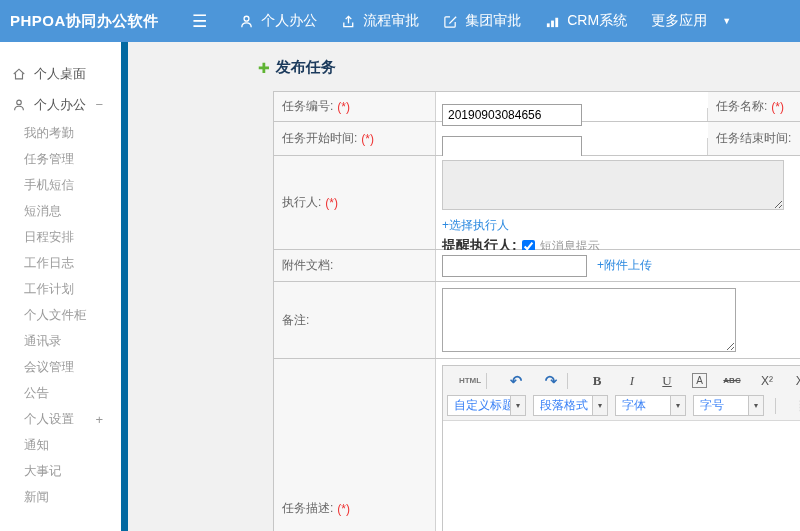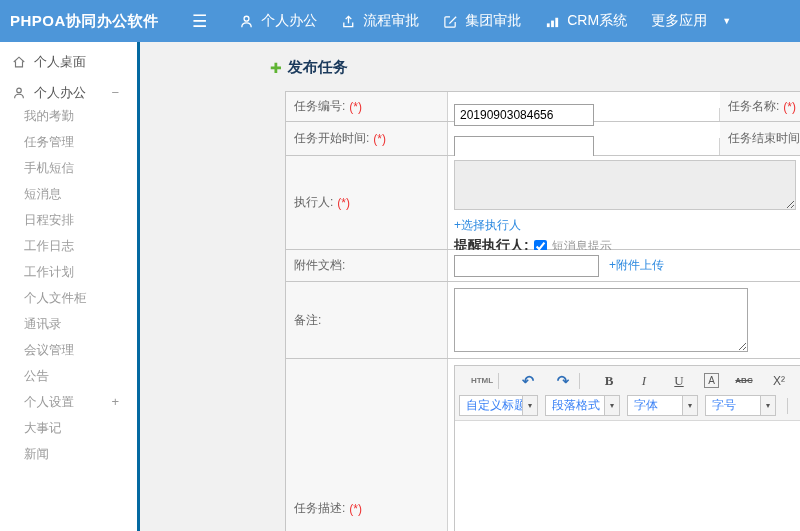--- a/index.html
+++ b/index.html
@@ -10,23 +10,23 @@
   .topbar { height:42px; background:#4d96d9; display:flex; align-items:center; color:#fff; }
   .logo { width:180px; padding-left:10px; font-size:15px; font-weight:bold; letter-spacing:.5px; }
   .hamburger { font-size:17px; cursor:pointer; margin:0 0 0 12px; line-height:1; }
   .topnav { display:flex; align-items:center; margin-left:32px; }
   .nav-item { display:flex; align-items:center; gap:7px; margin-right:24px; font-size:14px; cursor:pointer; white-space:nowrap; }
   .nav-item svg { display:block; }
   .nav-caret { font-size:9px; margin-left:8px; }
 
   
   .shell { display:flex; height:489px; }
-  aside { width:140px; background:#fff; border-right:3px solid #0369a1; padding-top:4px; flex:none; }
+  aside { width:128px; background:#fff; border-right:7px solid #0369a1; padding-top:16px; flex:none; }
   .side-top { height:31px; display:flex; align-items:center; gap:8px; padding:0 0 0 12px; font-size:13px; color:#555; cursor:pointer; position:relative; }
-  .side-sub { height:26px; display:flex; padding-left:24px; font-size:12.5px; color:#9b9b9b; cursor:pointer; position:relative; }
+  .side-sub { height:26px; display:flex; align-items:center; padding-left:24px; font-size:12.5px; color:#9b9b9b; cursor:pointer; position:relative; }
   .toggle { position:absolute; right:18px; color:#999; font-size:13px; }
 
   main { flex:1; background:#f1f1f1; overflow:hidden; position:relative; }
   .page-title { margin:16px 0 14px 130px; display:flex; align-items:center; gap:6px; }
   .page-title .plus { color:#5fb433; font-size:14px; font-weight:bold; line-height:1; }
   .page-title h1 { font-size:15px; color:#1b3a5c; font-weight:bold; }
 
   
   .ft { margin-left:145px; width:960px; background:#fff; border:1px solid #c6c6c6; border-bottom:none; font-size:12px; }
   .row { display:flex; border-bottom:1px solid #c6c6c6; }
@@ -162,20 +162,23 @@
         <span>会议管理</span>
       </div>
     <div class="side-sub">
         <span>公告</span>
       </div>
     <div class="side-sub">
       <span>个人设置</span>
       <span class="toggle">+</span>
     </div>
     <div class="side-sub">
+        <span>通知</span>
+      </div>
+    <div class="side-sub">
         <span>大事记</span>
       </div>
     <div class="side-sub">
         <span>新闻</span>
       </div>
   </aside>
 
   <main>
     <div class="page-title">
       <span class="plus">✚</span>

